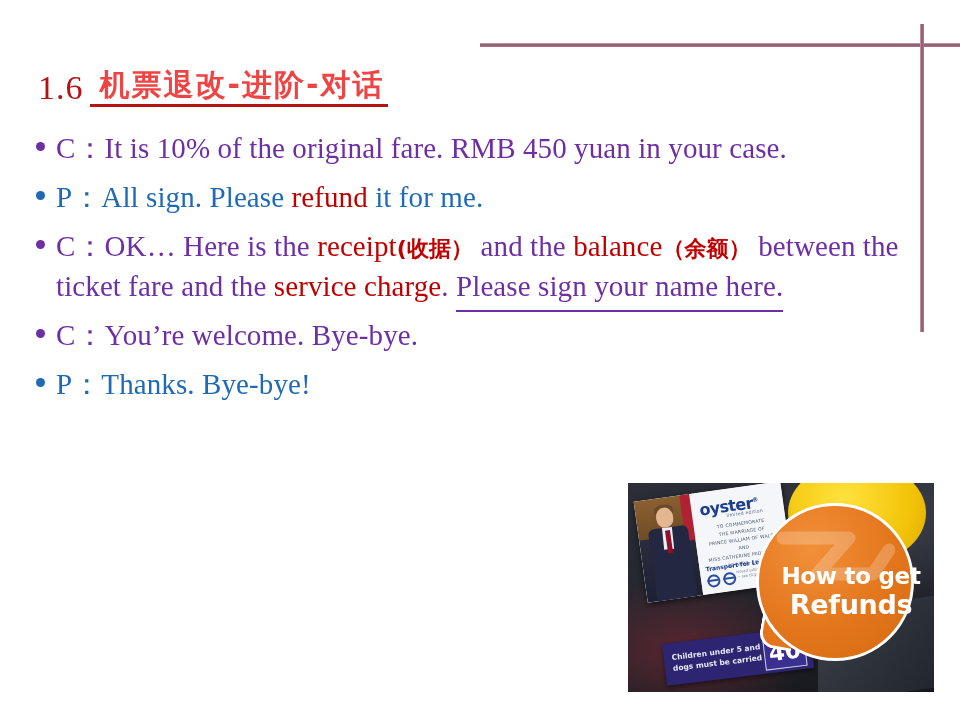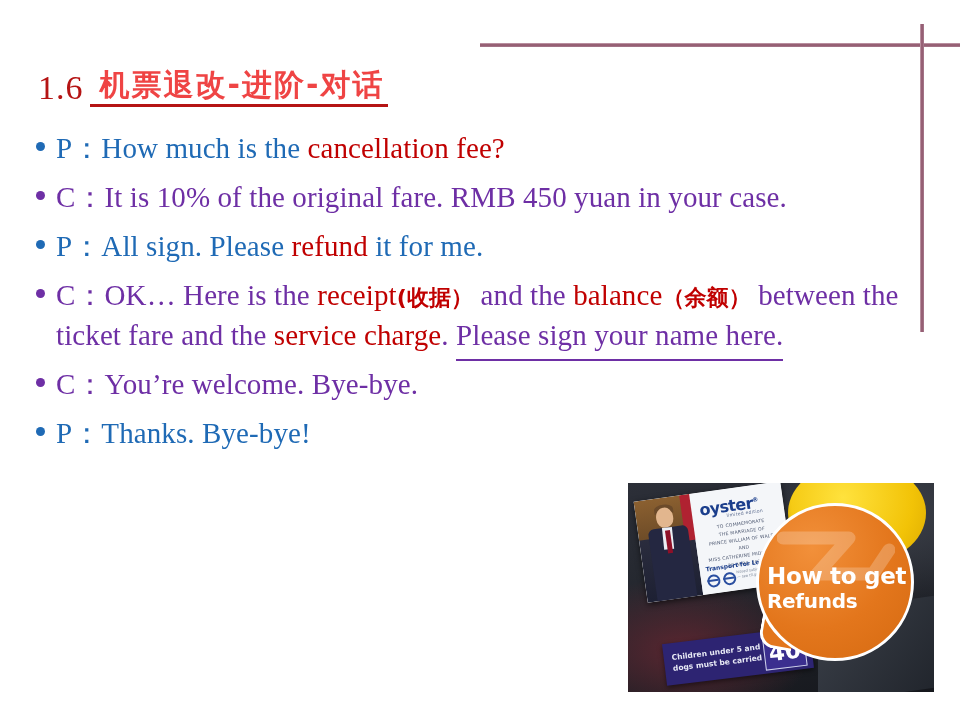--- a/index.html
+++ b/index.html
@@ -331,49 +331,46 @@
   .bubble-swoosh {
     position: absolute;
     left: 18px;
     top: 22px;
     width: 118px;
     height: 62px;
     opacity: .22;
   }
   .bubble-l1, .bubble-l2 {
     position: absolute;
-    left: 8px;
+    left: 16px;
     width: 100%;
+    text-align: center;
     font-family: "DejaVu Sans", "Liberation Sans", sans-serif;
     font-weight: bold;
     color: #ffffff;
     letter-spacing: -0.3px;
   }
   .bubble-l1 { top: 57px; font-size: 23px; }
-  .bubble-l2 { top: 83px; font-size: 20px; }
+  .bubble-l2 { top: 83px; font-size: 27px; }
 </style>
 </head>
 <body>
 
 <div id="slide">
 
   <div class="rule-h"></div>
   <div class="rule-v"></div>
 
   <div class="title-row">
     <span class="title-num">1.6</span>
     <span class="title-cn">机票退改-进阶-对话</span>
   </div>
 
   <div class="bullets">
 
-    <div class="bullet">
-      <span class="bullet-dot blue"></span>
-      <div class="bullet-text"><span class="blue">P：</span><span class="blue">How much is the </span><span class="red">cancellation fee?</span></div>
-    </div>
 
     <div class="bullet">
       <span class="bullet-dot purple"></span>
       <div class="bullet-text" style="max-width:800px"><span class="purple">C：</span><span class="purple">It is 10% of the original fare. RMB 450 yuan in your case.</span></div>
     </div>
 
     <div class="bullet">
       <span class="bullet-dot blue"></span>
       <div class="bullet-text"><span class="blue">P：</span><span class="blue">All sign. Please </span><span class="red">refund</span><span class="blue"> it for me.</span></div>
     </div>

